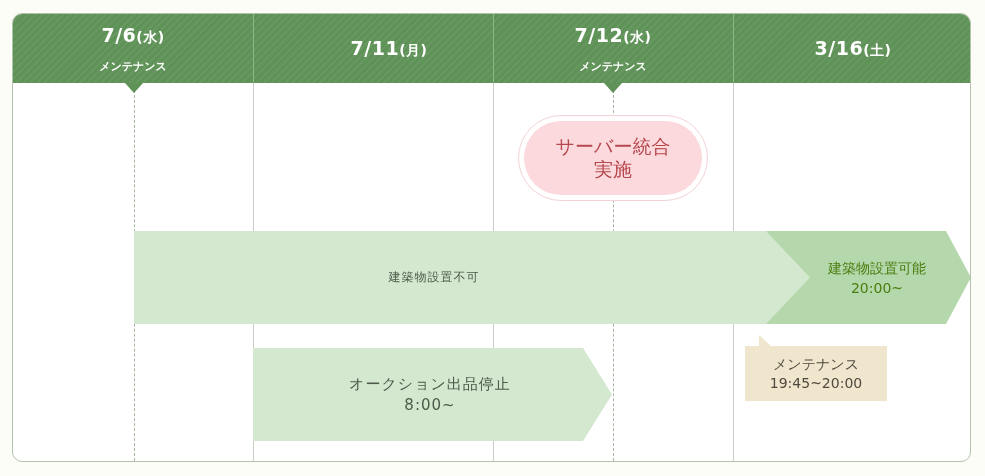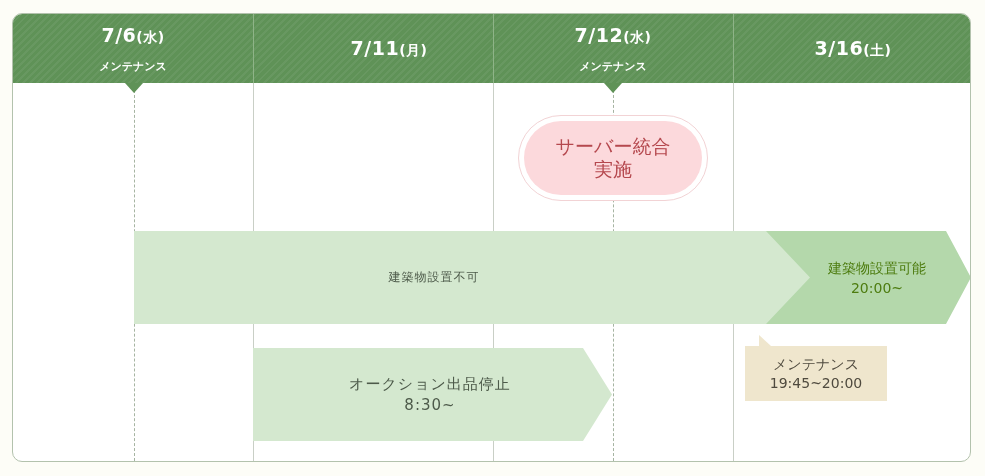--- a/index.html
+++ b/index.html
@@ -96,15 +96,15 @@
 
   <div class="note-ptr"></div>
   <div class="note">
     <span>メンテナンス</span>
     <span>19:45~20:00</span>
   </div>
 
   <div class="arrow a-auction"></div>
   <div class="auction-label">
     <span>オークション出品停止</span>
-    <span>8:30~</span>
+    <span>8:00~</span>
   </div>
 </div>
 
 </body></html>

